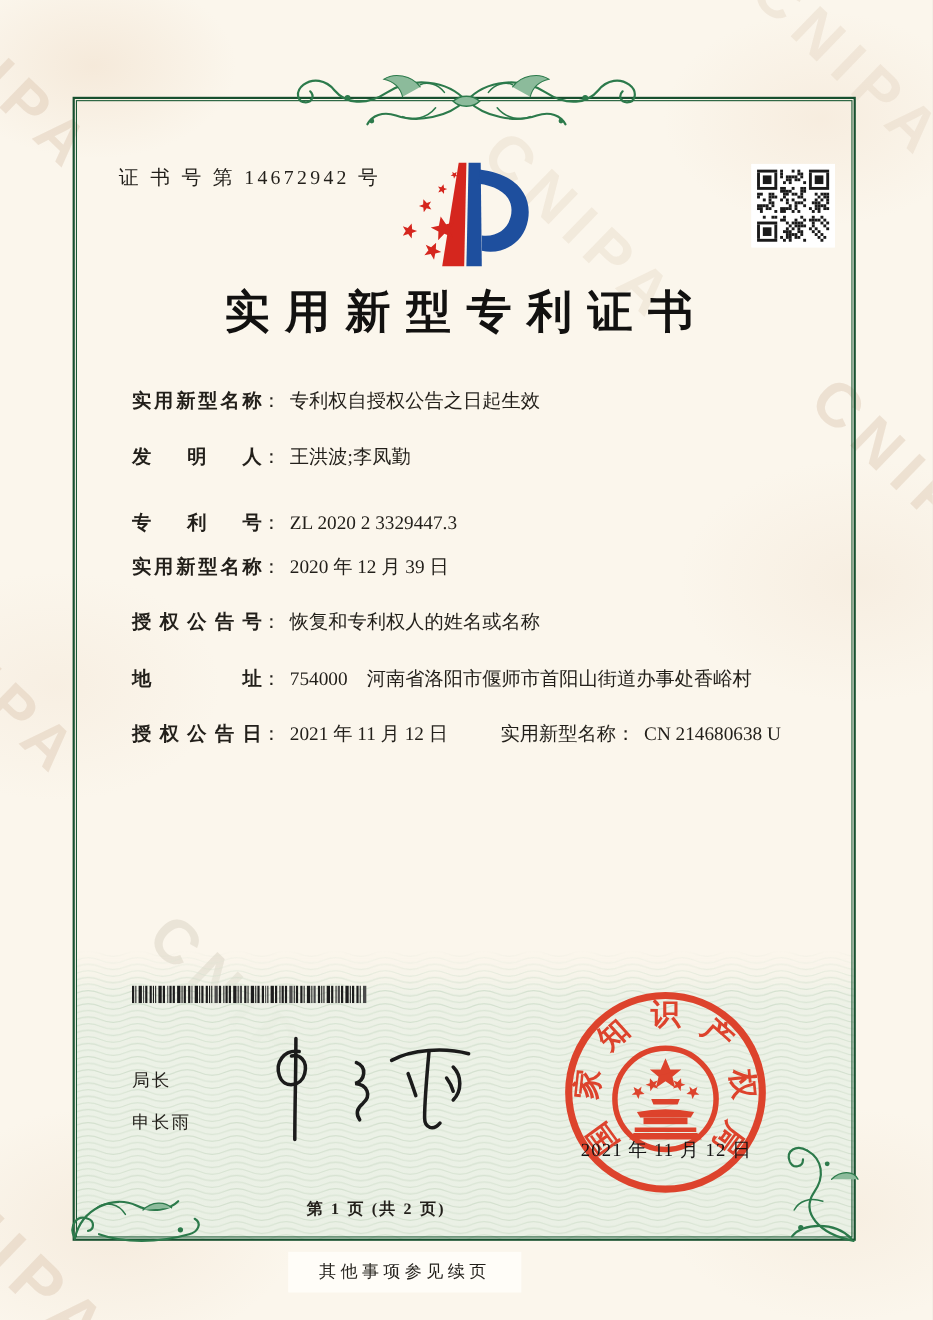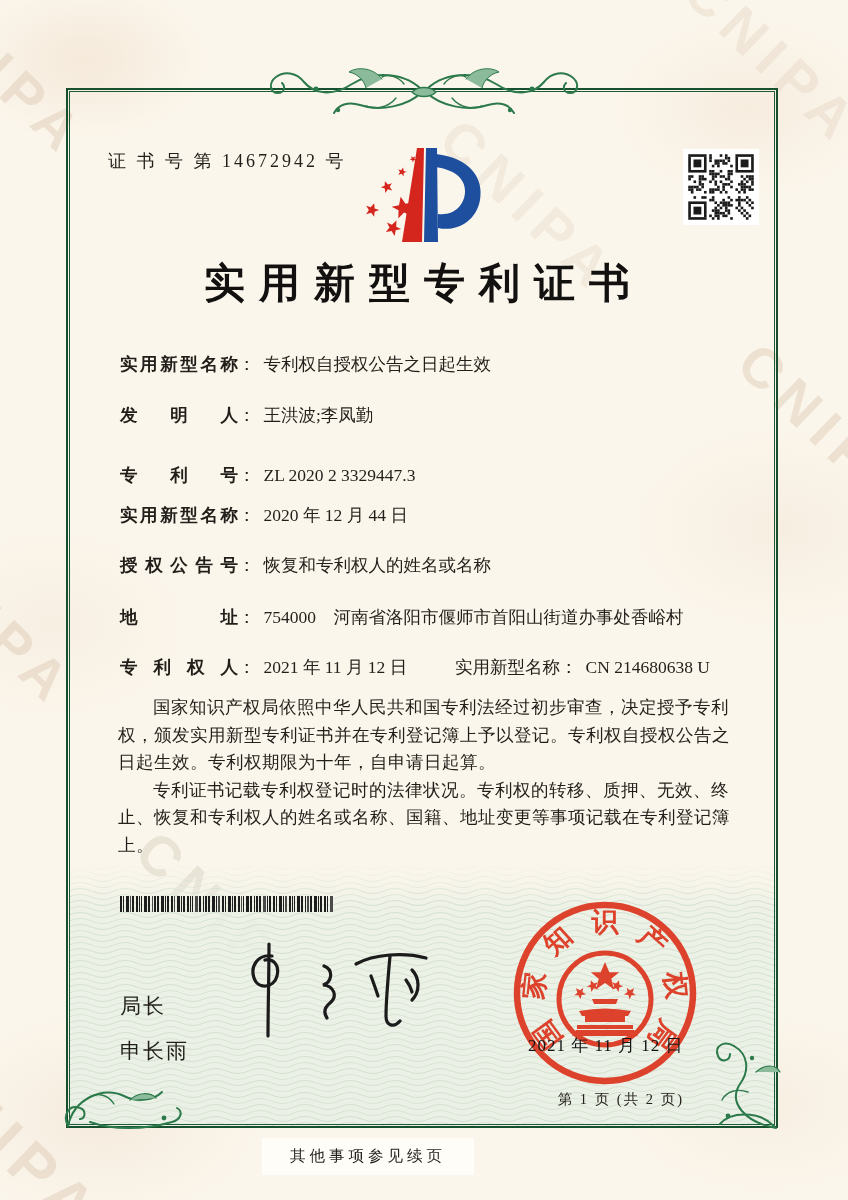--- a/index.html
+++ b/index.html
@@ -32,28 +32,28 @@
   .title{position:absolute;left:0;top:256px;width:848px;text-align:center;
     font-size:41px;font-weight:bold;letter-spacing:14px;color:#121110;z-index:5;}
   .fields{position:absolute;left:120px;top:352px;width:616px;font-size:17.5px;z-index:5;}
   .frow{position:absolute;left:0;white-space:nowrap;}
   .lbl{display:inline-block;width:118px;text-align:justify;text-align-last:justify;font-weight:bold;}
   .val{margin-left:8px;}
   .pair2{position:absolute;left:335px;top:0;white-space:nowrap;}
   .paras{position:absolute;left:118px;top:694px;width:618px;z-index:5;}
   .paras p{margin:0;text-indent:2em;font-size:17.5px;line-height:27.5px;letter-spacing:.5px;}
   .barcode{position:absolute;left:120px;top:896px;z-index:5;}
-  .signer{position:absolute;left:120px;top:972px;font-size:21px;letter-spacing:2px;z-index:5;margin-top:20px;}
+  .signer{position:absolute;left:120px;top:972px;font-size:16px;letter-spacing:2px;z-index:5;}
   .signer div{margin-bottom:17px;}
   .signature{position:absolute;left:228px;top:938px;z-index:6;}
   .seal{position:absolute;left:505px;top:893px;width:200px;height:200px;z-index:6;opacity:.95;}
   .seal-date{position:absolute;left:528px;top:1034px;width:200px;font-size:17px;
     letter-spacing:1px;color:#141414;z-index:7;white-space:nowrap;}
-  .page-num{position:absolute;left:0;top:1090px;width:684px;text-align:right;
-    font-size:14.5px;letter-spacing:2px;z-index:5;}
+  .page-num{position:absolute;left:0;top:1090px;width:684px;text-align:center;
+    font-size:14.5px;letter-spacing:2px;z-index:5;font-weight:bold;}
   .bottom-note{position:absolute;left:0;top:1138px;width:736px;text-align:center;z-index:5;}
   .bottom-note span{display:inline-block;background:#fffdf8;padding:8px 28px;
     font-size:15.5px;letter-spacing:4px;}
   #seal-chars text{font-size:27px;fill:#dd3a23;font-weight:bold;
     font-family:"Liberation Serif","DejaVu Serif",serif;}
 </style>
 </head>
 <body>
 
 <div class="page">
@@ -331,40 +331,36 @@
     <div class="frow" style="top:0;">
       <span class="lbl">实用新型名称</span><span>：</span><span class="val">专利权自授权公告之日起生效</span>
     </div>
     <div class="frow" style="top:51px;">
       <span class="lbl">发明人</span><span>：</span><span class="val">王洪波;李凤勤</span>
     </div>
     <div class="frow" style="top:111px;">
       <span class="lbl">专利号</span><span>：</span><span class="val">ZL 2020 2 3329447.3</span>
     </div>
     <div class="frow" style="top:151px;">
-      <span class="lbl">实用新型名称</span><span>：</span><span class="val">2020 年 12 月 44 日</span>
+      <span class="lbl">实用新型名称</span><span>：</span><span class="val">2020 年 12 月 39 日</span>
     </div>
     <div class="frow" style="top:201px;">
       <span class="lbl">授权公告号</span><span>：</span><span class="val">恢复和专利权人的姓名或名称</span>
     </div>
     <div class="frow" style="top:253px;">
       <span class="lbl">地址</span><span>：</span><span class="val">754000　河南省洛阳市偃师市首阳山街道办事处香峪村</span>
     </div>
     <div class="frow" style="top:303px;width:616px;">
-      <span class="lbl">专利权人</span><span>：</span><span class="val">2021 年 11 月 12 日</span>
+      <span class="lbl">授权公告日</span><span>：</span><span class="val">2021 年 11 月 12 日</span>
       <span class="pair2">
         <span>实用新型名称</span><span>：</span><span class="val">CN 214680638 U</span>
       </span>
     </div>
   </div>
 
-  <div class="paras">
-    <p>国家知识产权局依照中华人民共和国专利法经过初步审查，决定授予专利权，颁发实用新型专利证书并在专利登记簿上予以登记。专利权自授权公告之日起生效。专利权期限为十年，自申请日起算。</p>
-    <p>专利证书记载专利权登记时的法律状况。专利权的转移、质押、无效、终止、恢复和专利权人的姓名或名称、国籍、地址变更等事项记载在专利登记簿上。</p>
-  </div>
 
   <svg class="barcode" width="220" height="16" viewBox="0 0 220 16">
     <g id="barcode-bars">
         <rect x="0" y="0" width="2" height="16" fill="#1d1d1d"></rect>
         <rect x="3" y="0" width="1" height="16" fill="#1d1d1d"></rect>
         <rect x="6" y="0" width="3" height="16" fill="#1d1d1d"></rect>
         <rect x="10" y="0" width="1" height="16" fill="#4a4a4a"></rect>
         <rect x="12" y="0" width="2" height="16" fill="#1d1d1d"></rect>
         <rect x="16" y="0" width="2" height="16" fill="#1d1d1d"></rect>
         <rect x="19" y="0" width="1" height="16" fill="#1d1d1d"></rect>

